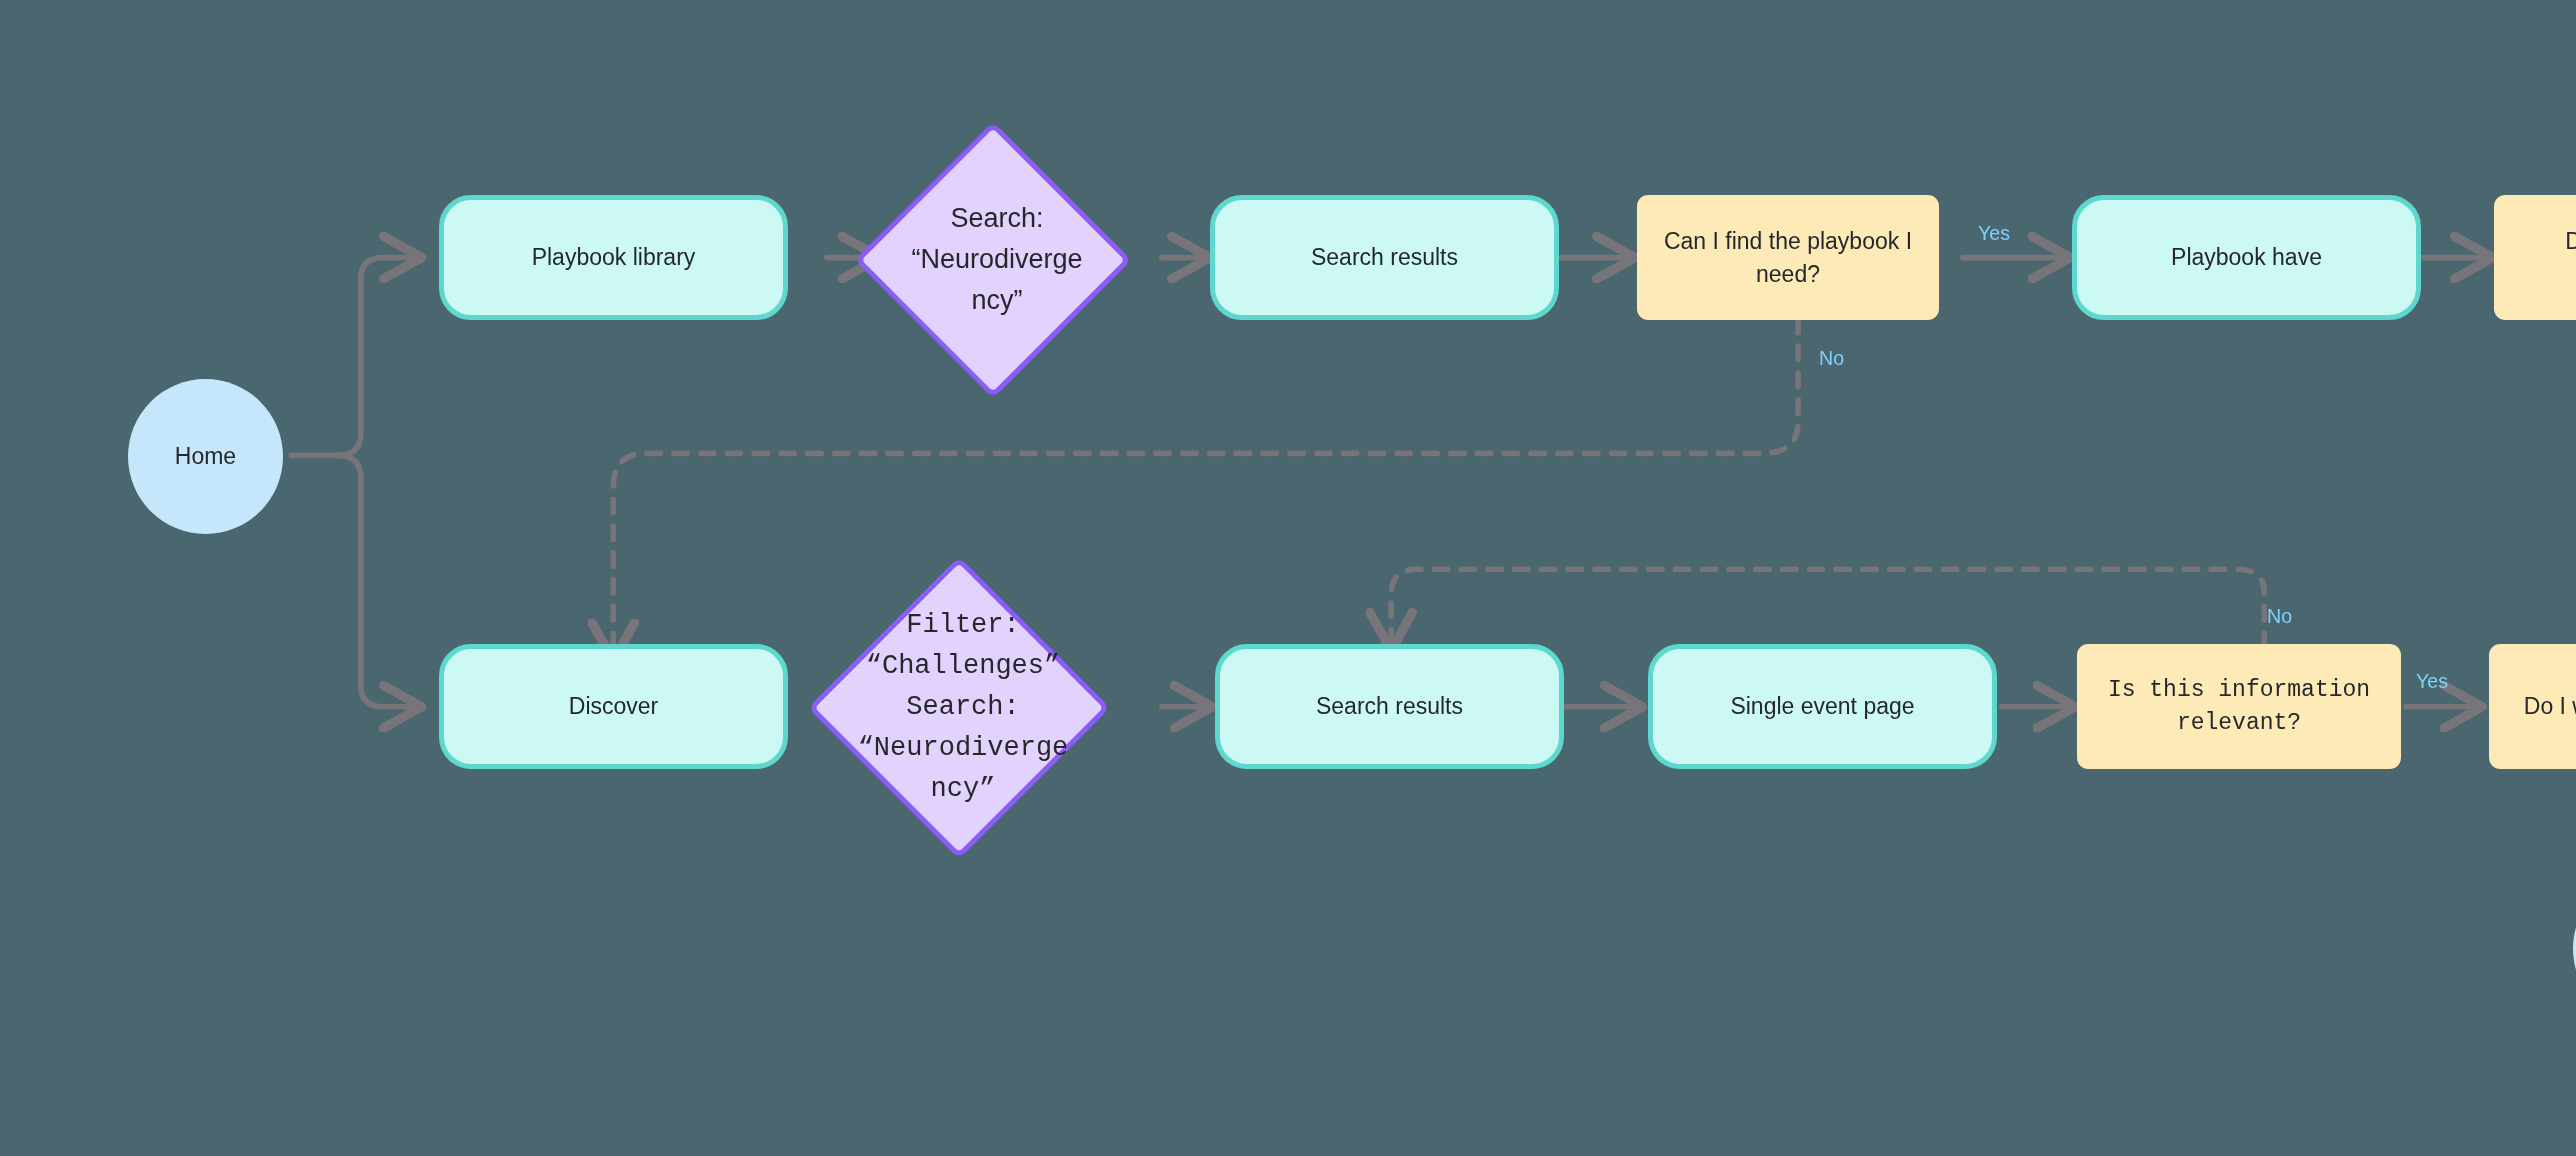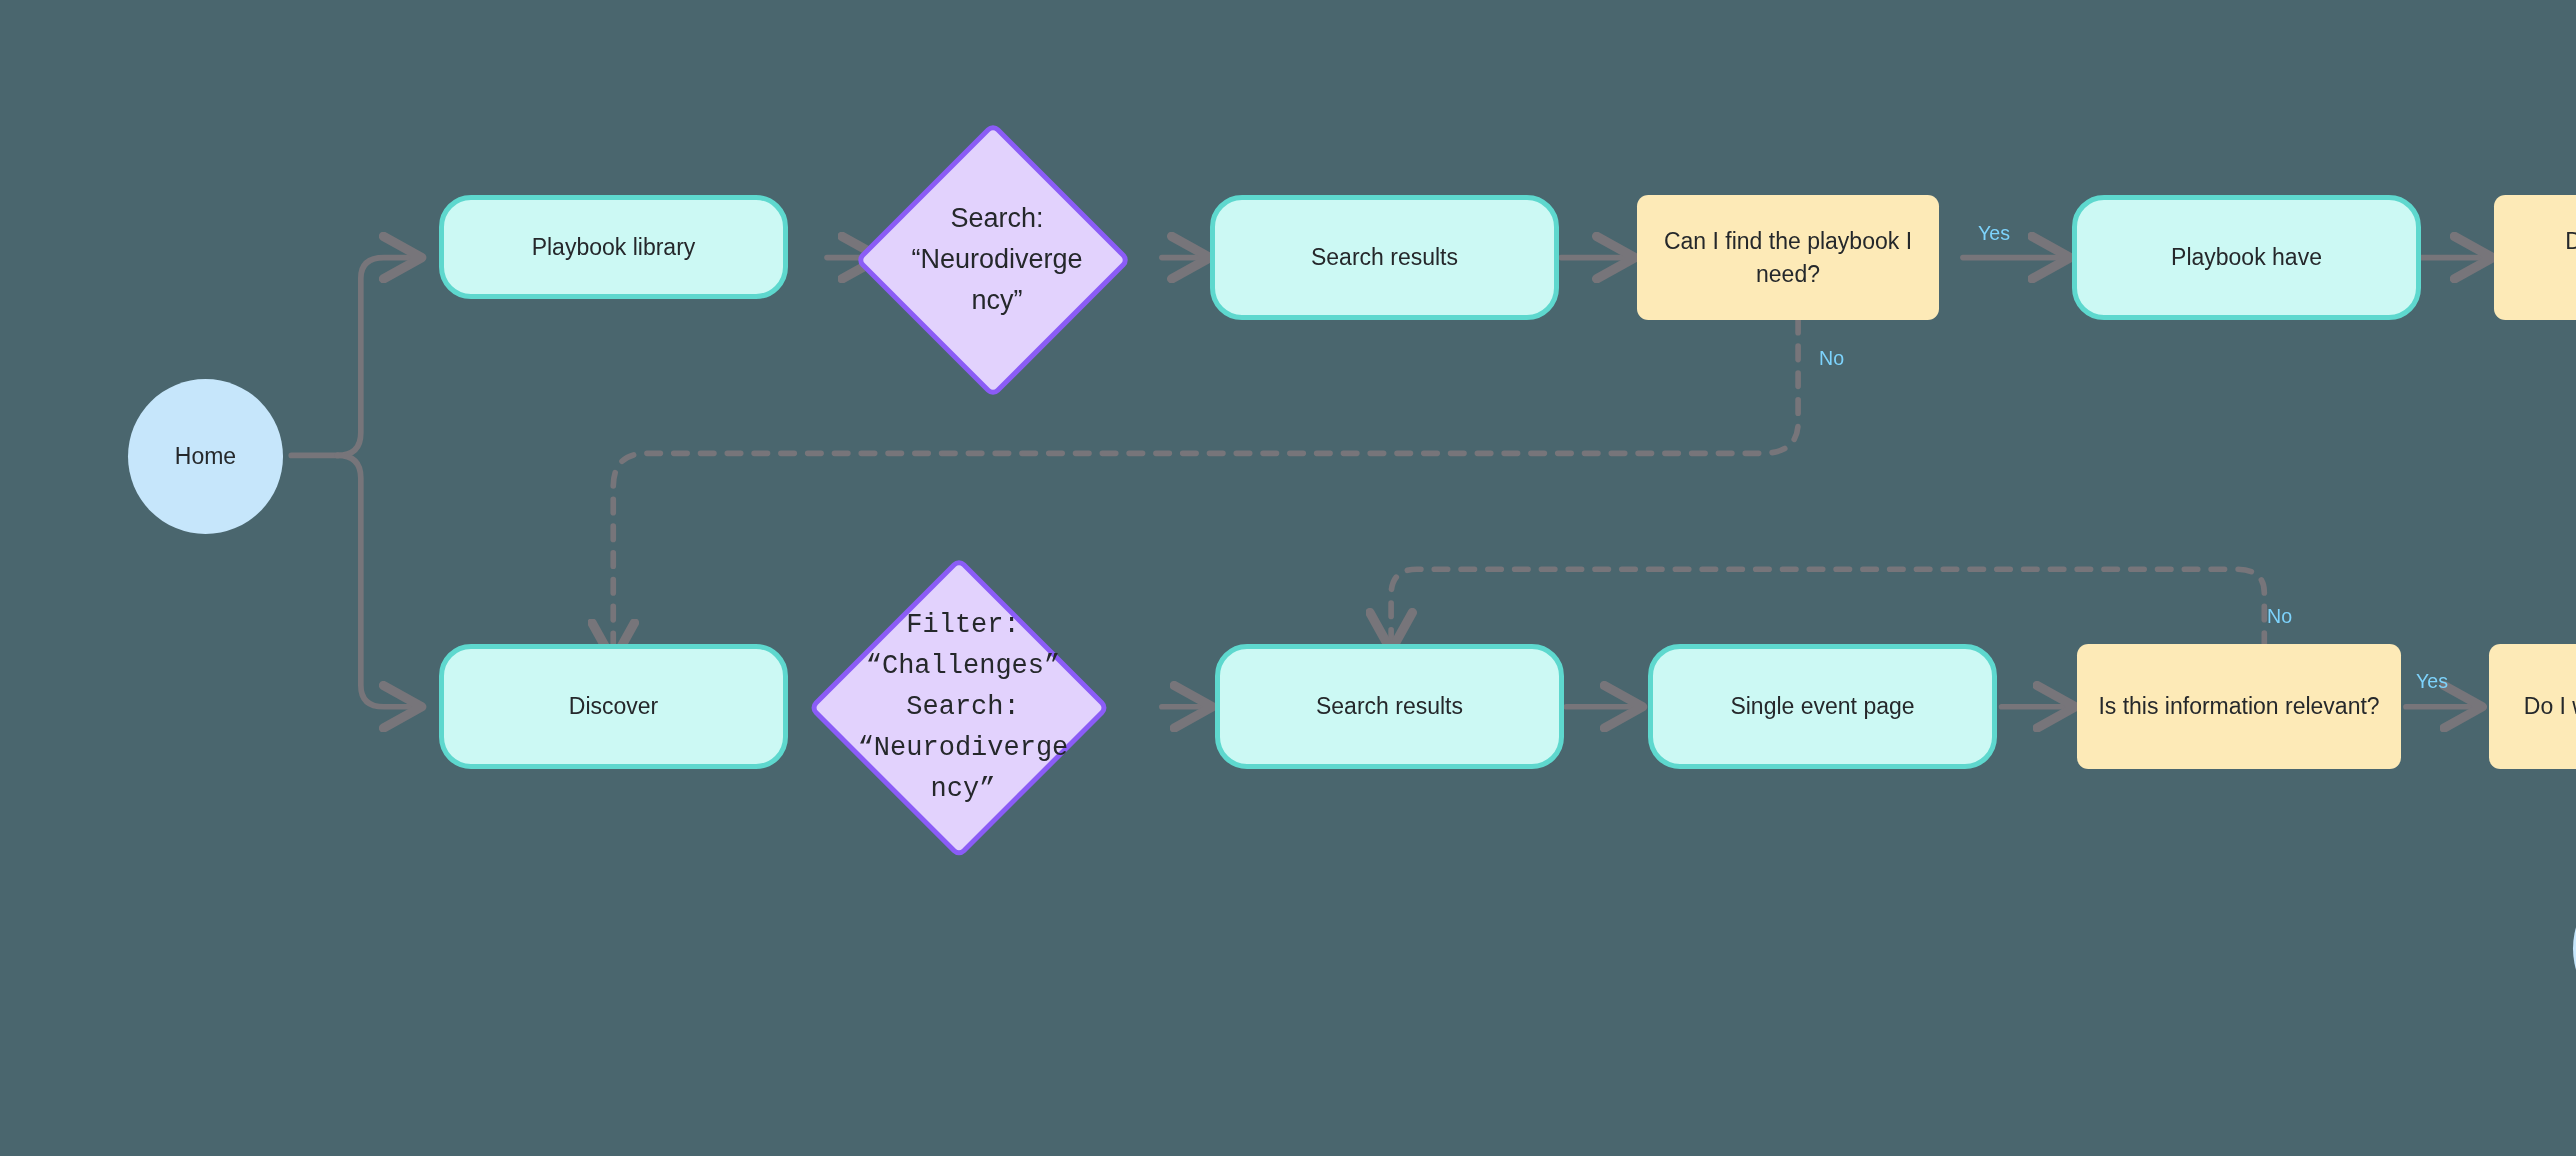--- a/index.html
+++ b/index.html
@@ -143,21 +143,21 @@
   <div class="edge-label" style="left:1978px; top:222px;">Yes</div>
   <div class="edge-label" style="left:1819px; top:347px;">No</div>
 
   <div class="edge-label" style="left:2267px; top:605px;">No</div>
   <div class="edge-label" style="left:2416px; top:670px;">Yes</div>
 
   <div class="node n-terminal" style="left:128px; top:379px; width:155px; height:155px;">
     <span class="label">Home</span>
   </div>
 
-  <div class="node n-page" style="left:439px; top:195px; width:349px; height:104px;">
+  <div class="node n-page" style="left:439px; top:195px; width:349px; height:125px;">
     <span class="label">Playbook library</span>
   </div>
 
   <div class="node n-diamond" style="left:861px; top:128px; width:263px; height:263px;">
     <div class="dia-shape"></div>
     <span class="label">Search:
 “Neurodiverge
 ncy”</span>
   </div>
 
@@ -191,21 +191,21 @@
   </div>
 
   <div class="node n-page" style="left:1215px; top:644px; width:349px; height:125px;">
     <span class="label">Search results</span>
   </div>
 
   <div class="node n-page" style="left:1648px; top:644px; width:349px; height:125px;">
     <span class="label">Single event page</span>
   </div>
 
-  <div class="node n-decision" style="left:2077px; top:644px; width:324px; height:125px;">
+  <div class="node n-decision" style="left:2077px; top:644px; width:324px; height:125px;font-family:Liberation Mono, monospace;">
     <span class="label">Is this information relevant?</span>
   </div>
 
   <div class="node n-decision" style="left:2489px; top:644px; width:324px; height:125px;">
     <span class="label">Do I want to know more?</span>
   </div>
 
   <div class="node n-terminal" style="left:2573px; top:871px; width:155px; height:155px;">
     
   </div>

